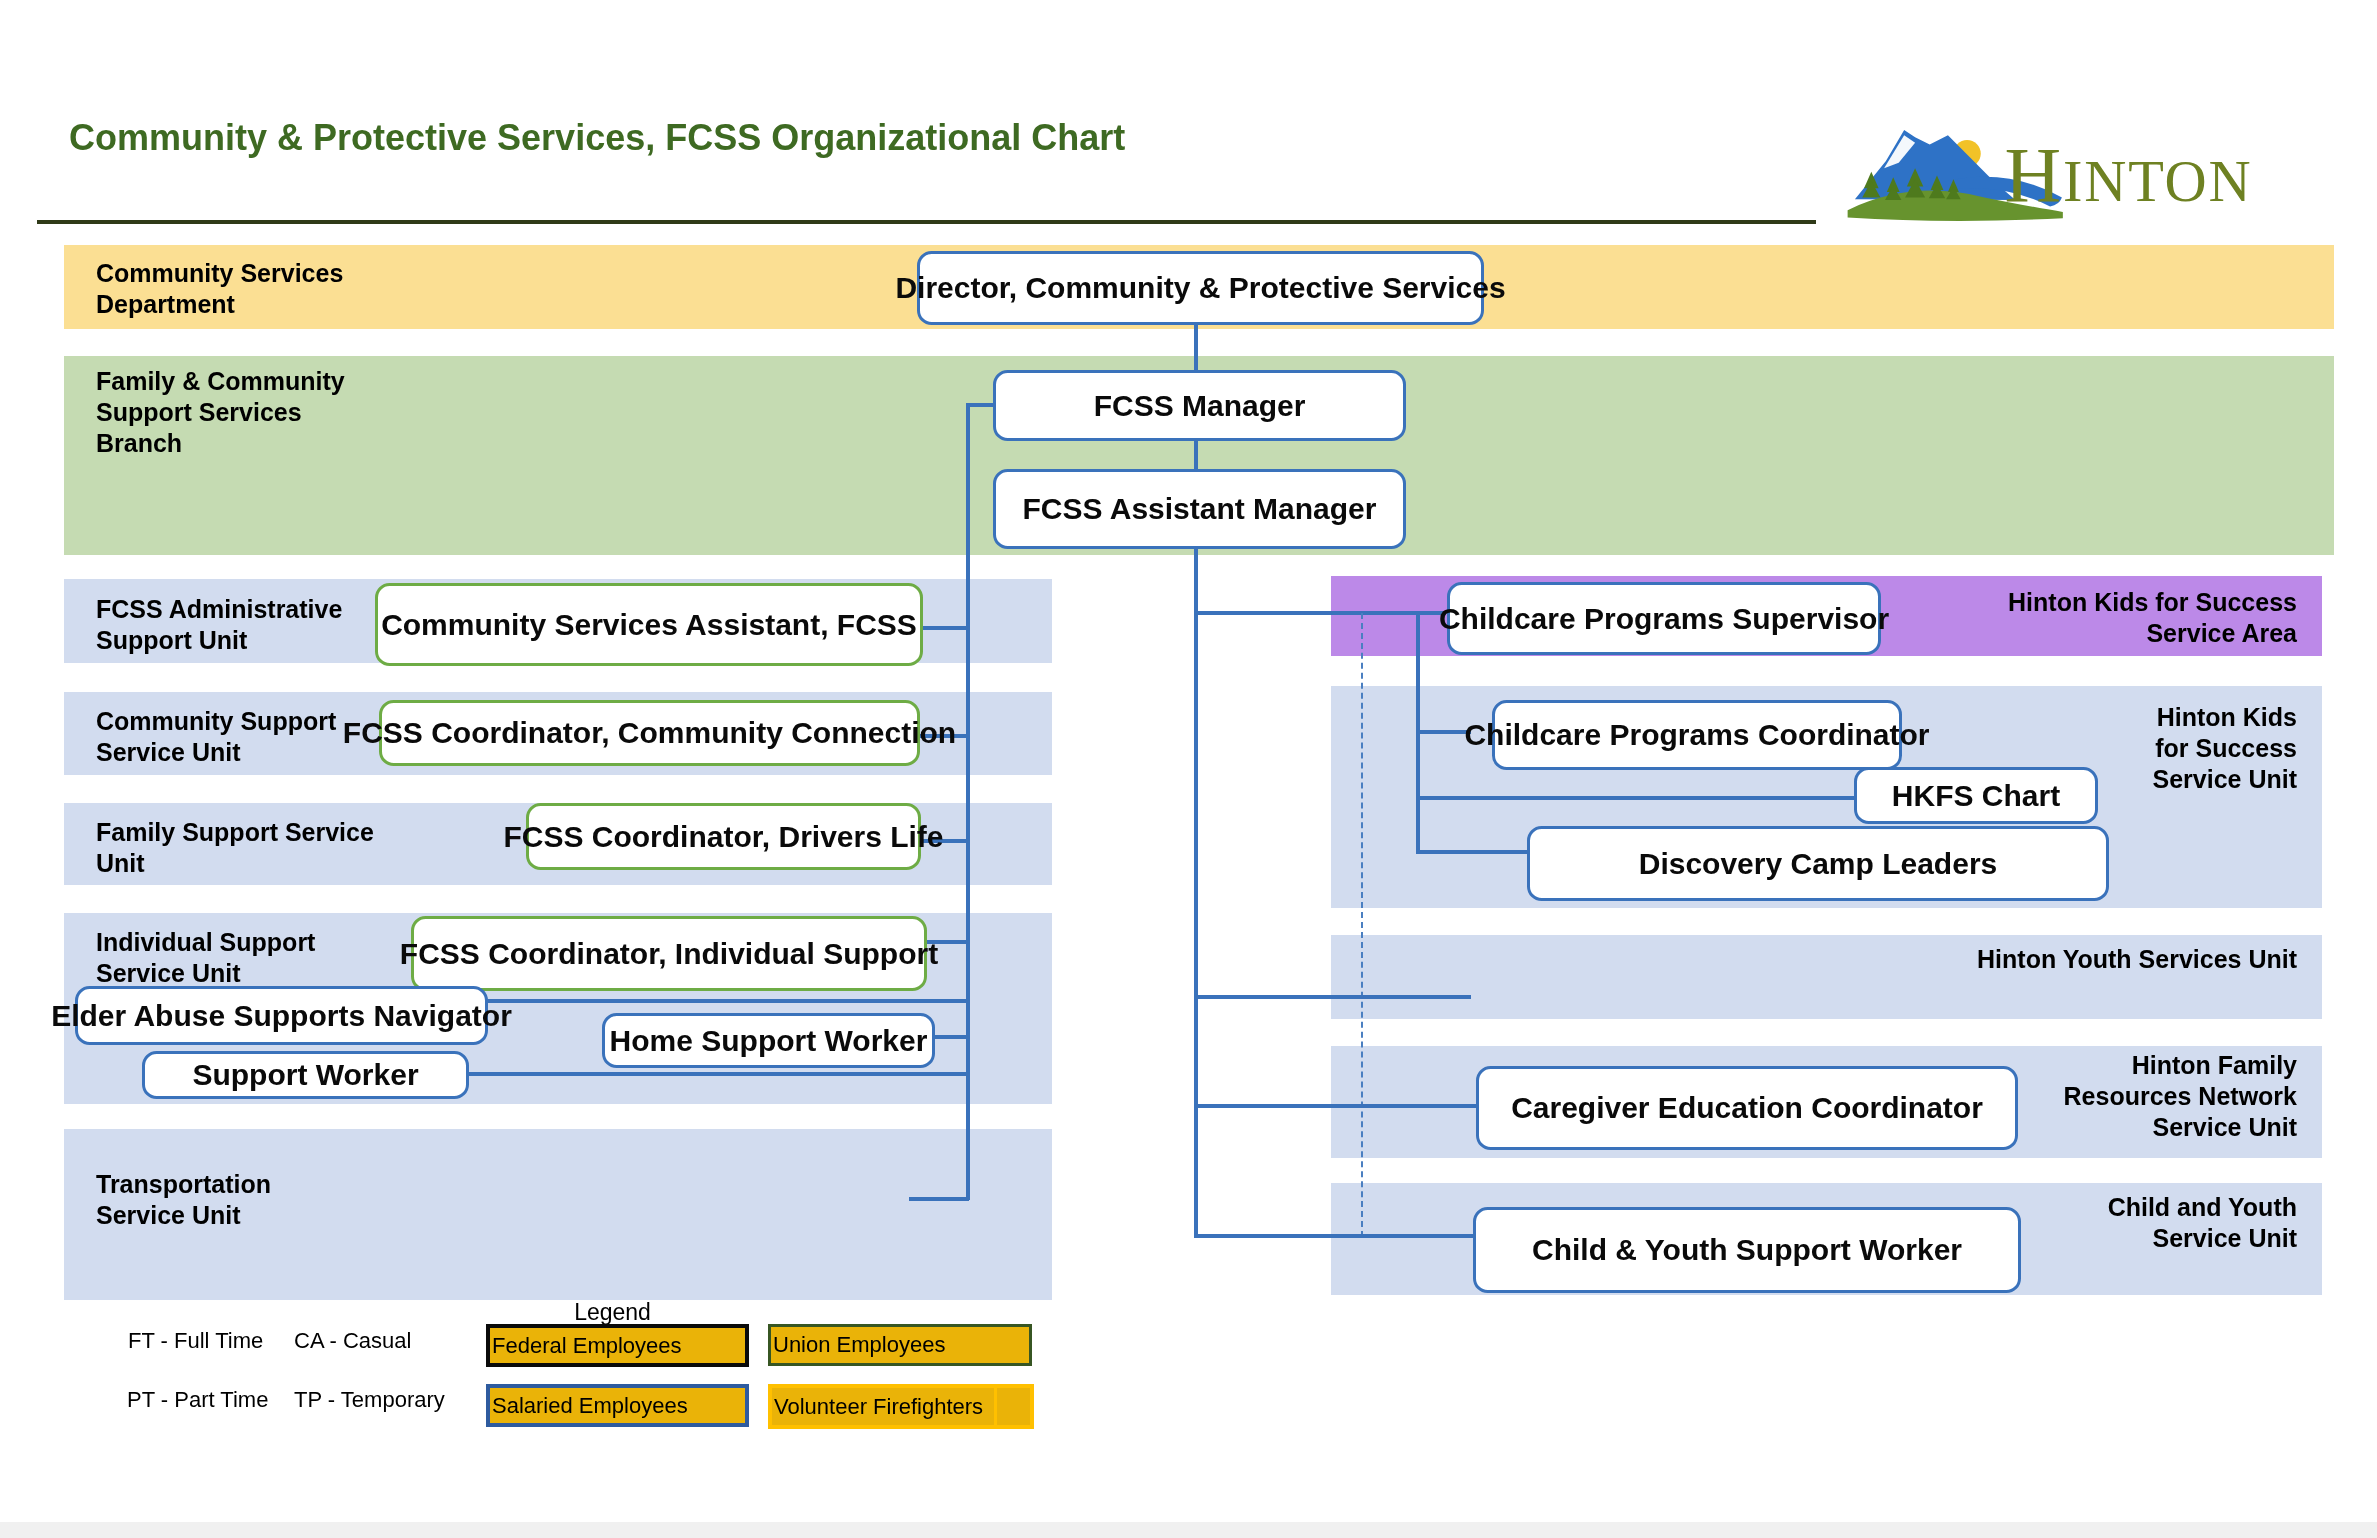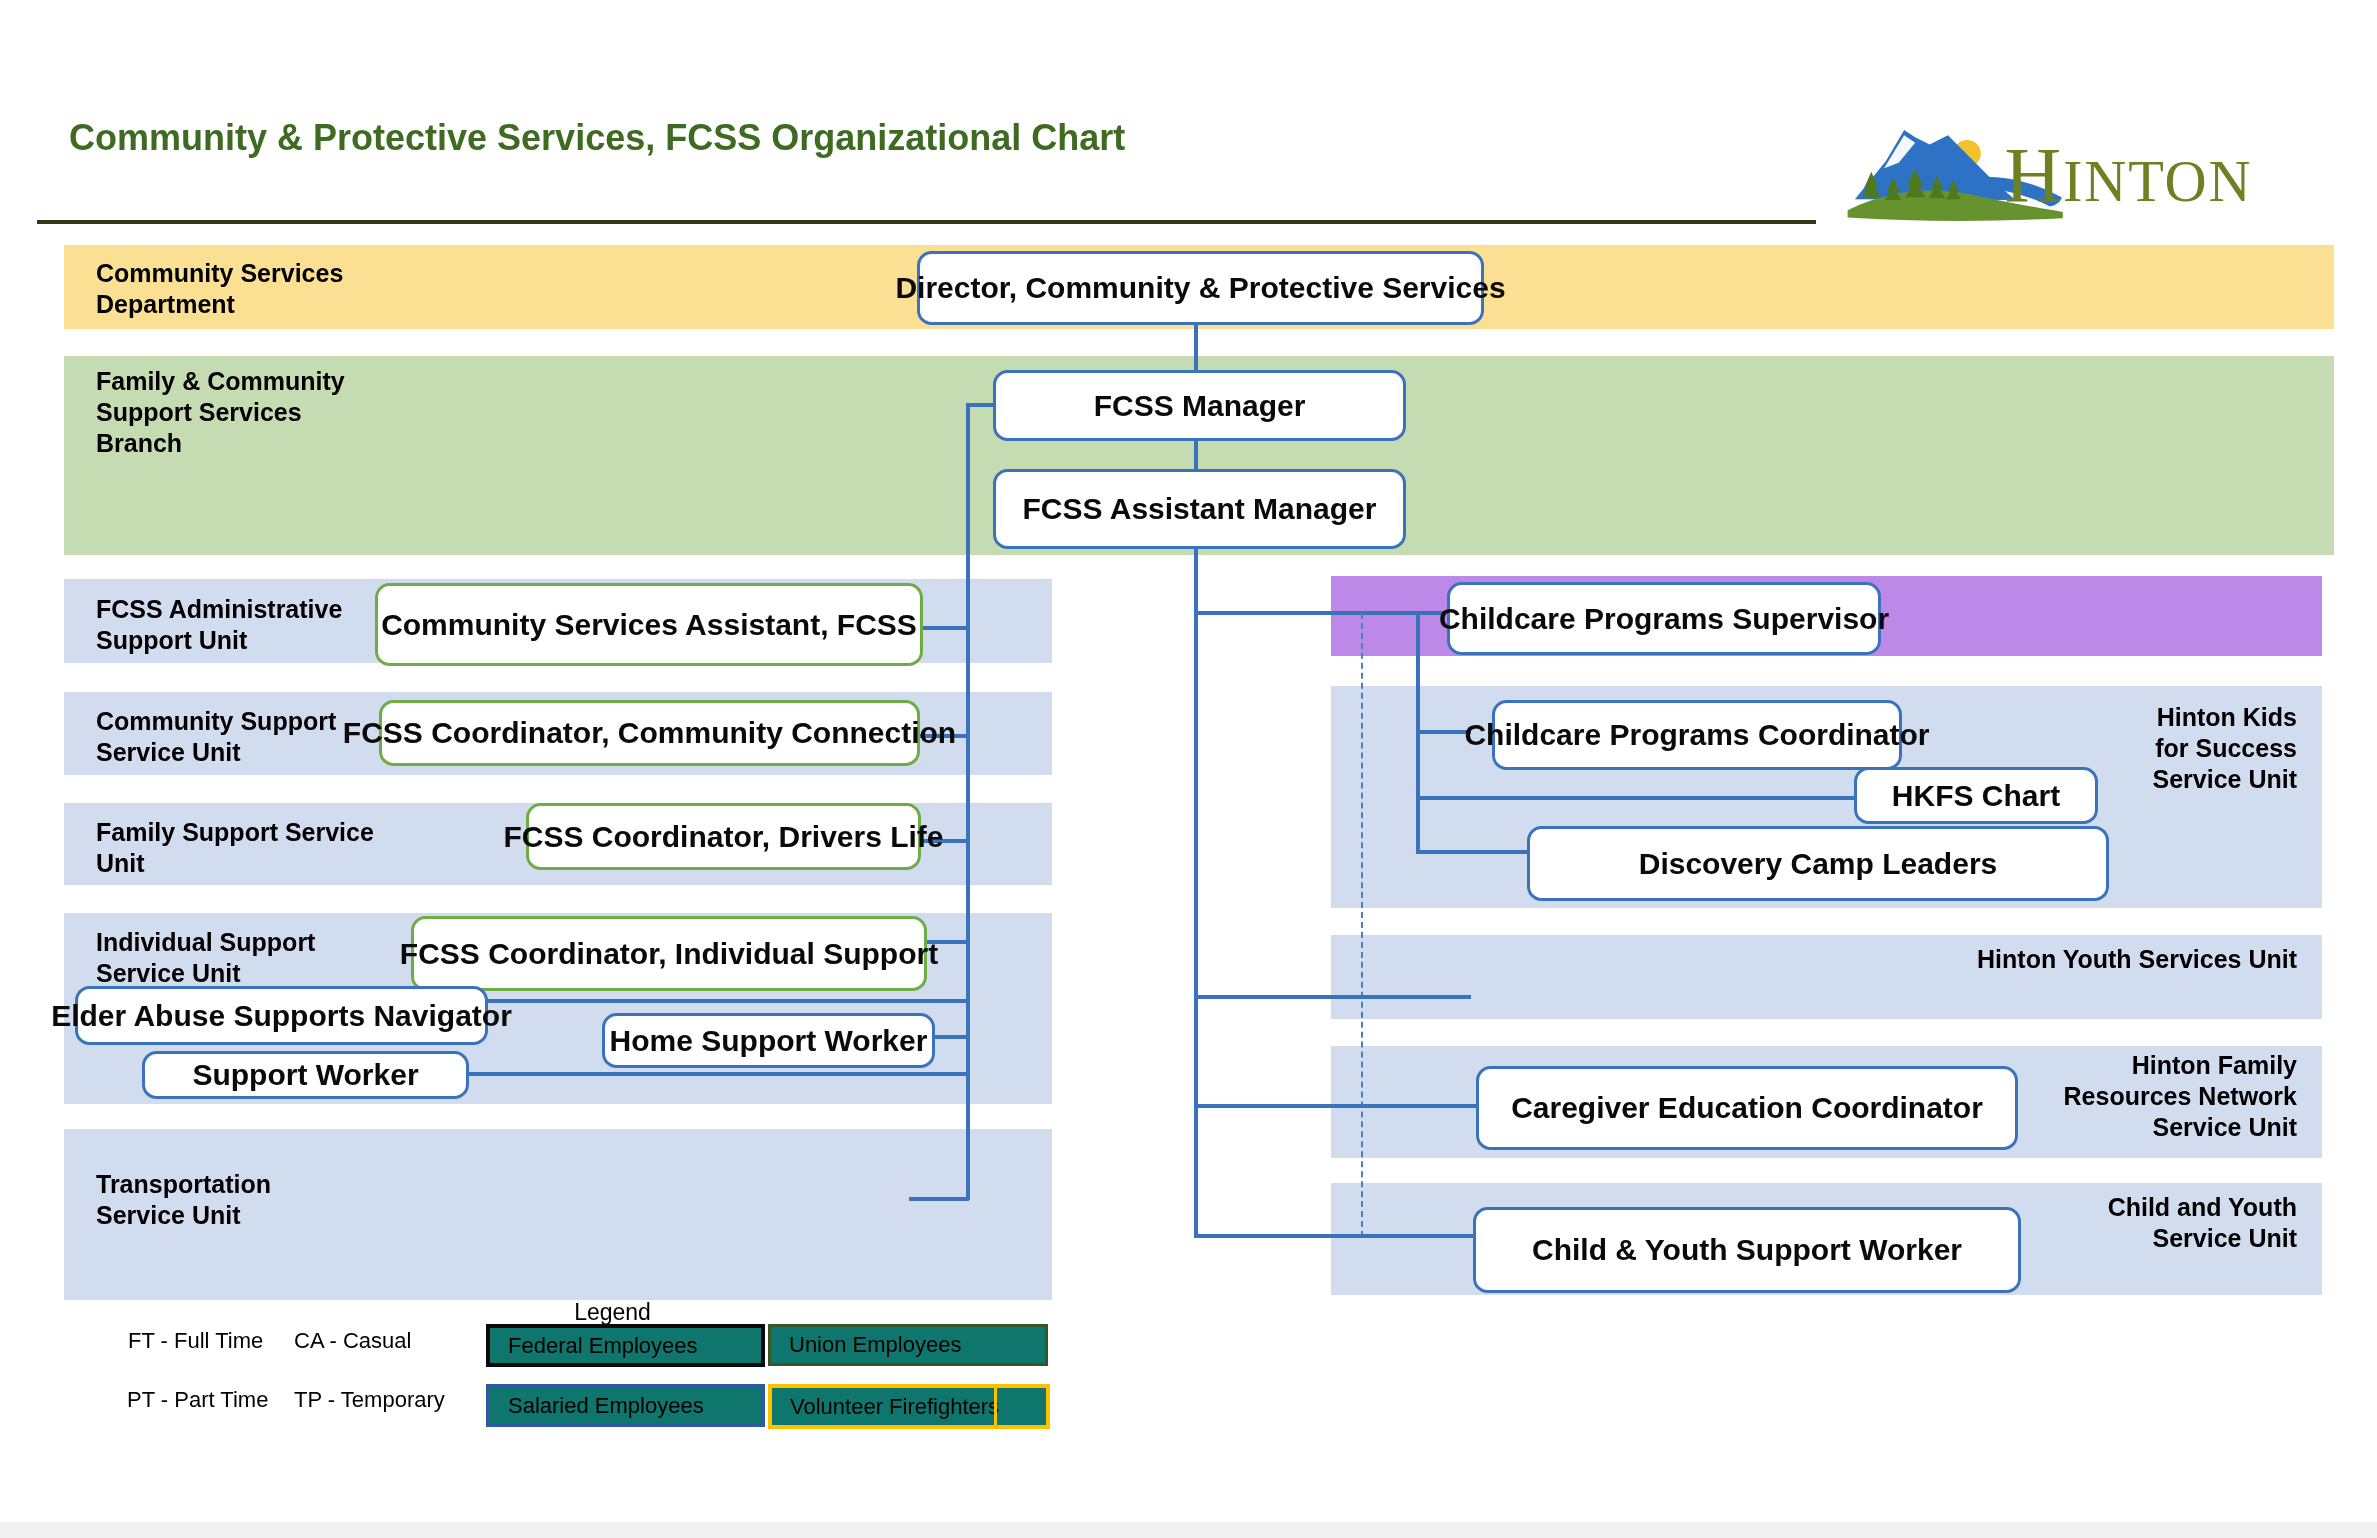--- a/index.html
+++ b/index.html
@@ -14,22 +14,22 @@
         font-weight:bold;font-size:30px;color:#0a0a0a;white-space:nowrap;}
   .node.green{border-color:#6EAC45;}
   .hline{position:absolute;height:3.7px;background:#3A72BB;}
   .vline{position:absolute;width:3.7px;background:#3A72BB;}
   .vdash{position:absolute;width:0;border-left:2.7px dashed #4A7FC1;}
   #title{position:absolute;left:69px;top:117px;font-size:36px;font-weight:bold;color:#3E6A22;}
   #rule{position:absolute;left:37px;top:220px;width:1779px;height:3.7px;background:#2F3A18;}
   .legend-title{position:absolute;left:486px;top:1299px;width:253px;text-align:center;
                 font-size:23px;color:#000;}
   .legend-abbr{position:absolute;font-size:22px;color:#000;}
-  .legend-box{position:absolute;background:#0f766e;display:flex;align-items:center;
-              padding-left:18px;font-size:22px;color:#000;}
+  .legend-box{position:absolute;background:#eab308;display:flex;align-items:center;
+              padding-left:2px;font-size:22px;color:#000;}
   .lg-divider{position:absolute;top:0;bottom:0;width:2.7px;background:#FFC000;}
   #bottom-edge{position:absolute;left:0;top:1522px;width:2377px;height:16.5px;background:#f0f0f0;}
 </style>
 </head>
 <body>
 
 <div id="stage">
 
   <div id="title">Community &amp; Protective Services, FCSS Organizational Chart</div>
   <div id="rule"></div>
@@ -92,20 +92,24 @@
   </div>
   <div class="band-label" style="left:96px;top:927px;">
     <span>Individual Support</span>
       <span>Service Unit</span>
   </div>
   <div class="band-label" style="left:96px;top:1169px;">
     <span>Transportation</span>
       <span>Service Unit</span>
   </div>
 
+  <div class="band-label right-label" style="left:1920px;top:587px;width:377px;">
+    <span>Hinton Kids for Success</span>
+      <span>Service Area</span>
+  </div>
   <div class="band-label right-label" style="left:1920px;top:702px;width:377px;">
     <span>Hinton Kids</span>
       <span>for Success</span>
       <span>Service Unit</span>
   </div>
   <div class="band-label right-label" style="left:1920px;top:944px;width:377px;">
     <span>Hinton Youth Services Unit</span>
   </div>
   <div class="band-label right-label" style="left:1920px;top:1050px;width:377px;">
     <span>Hinton Family</span>

